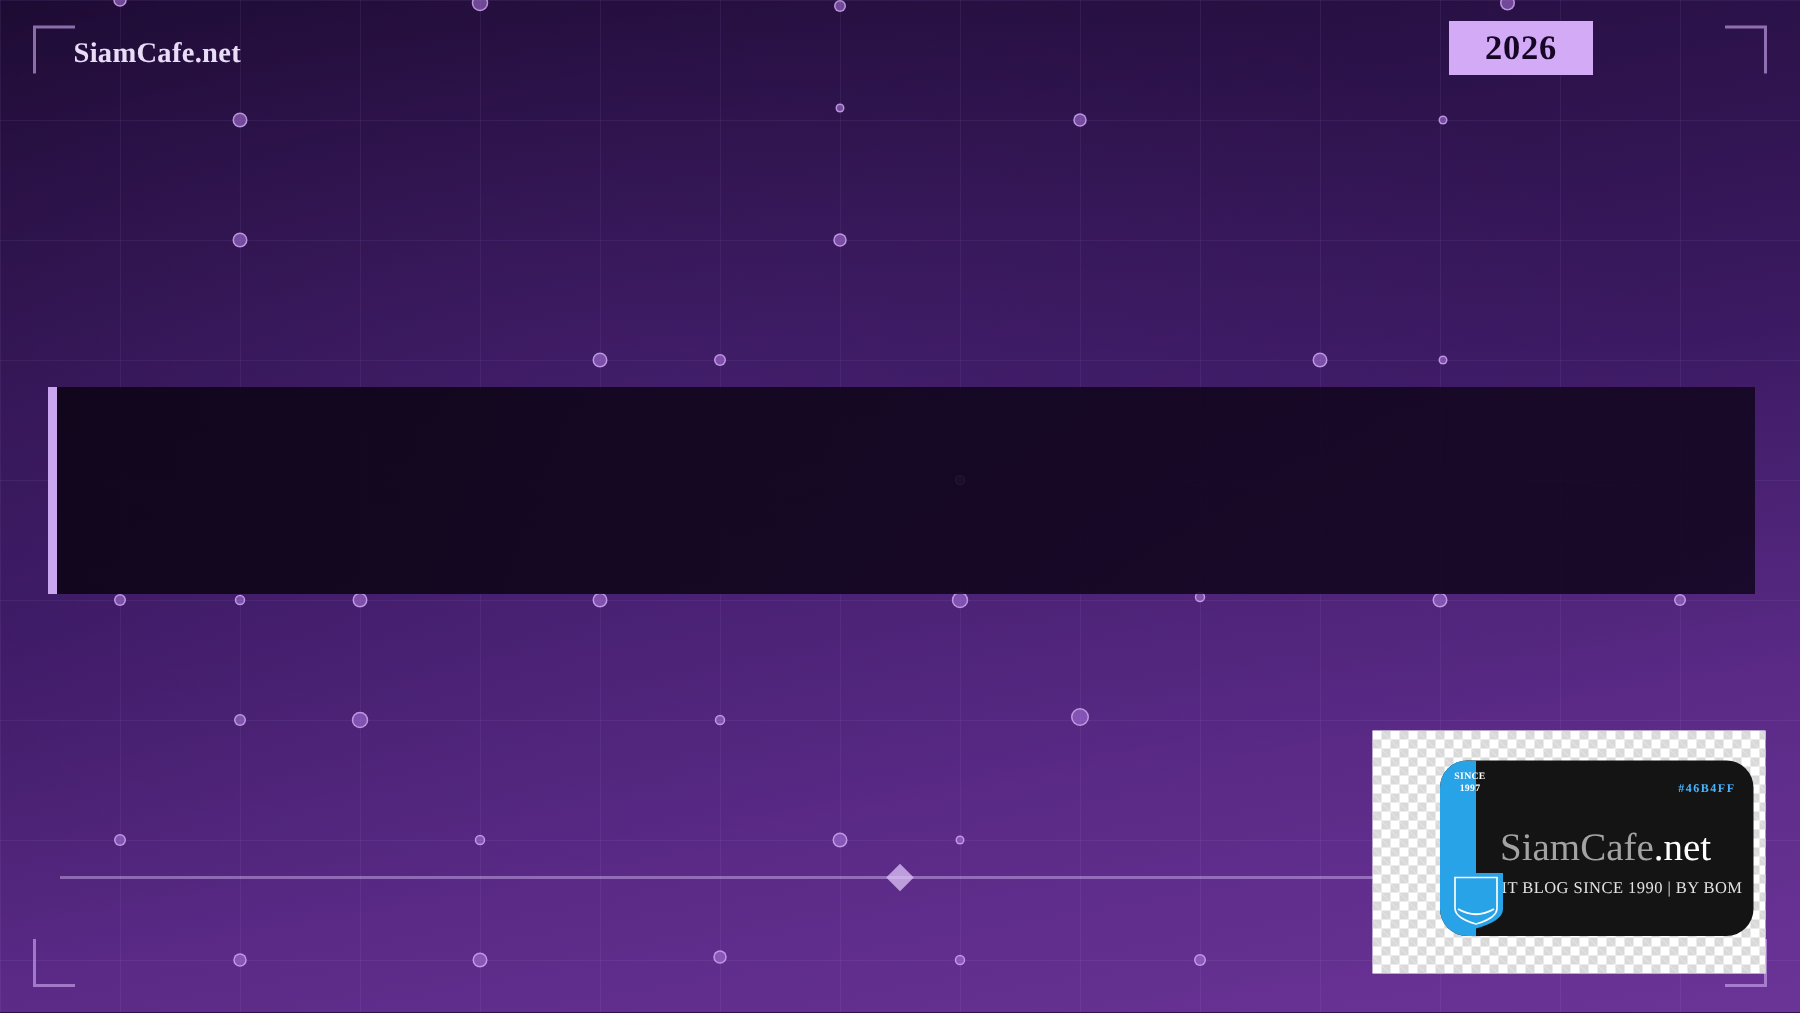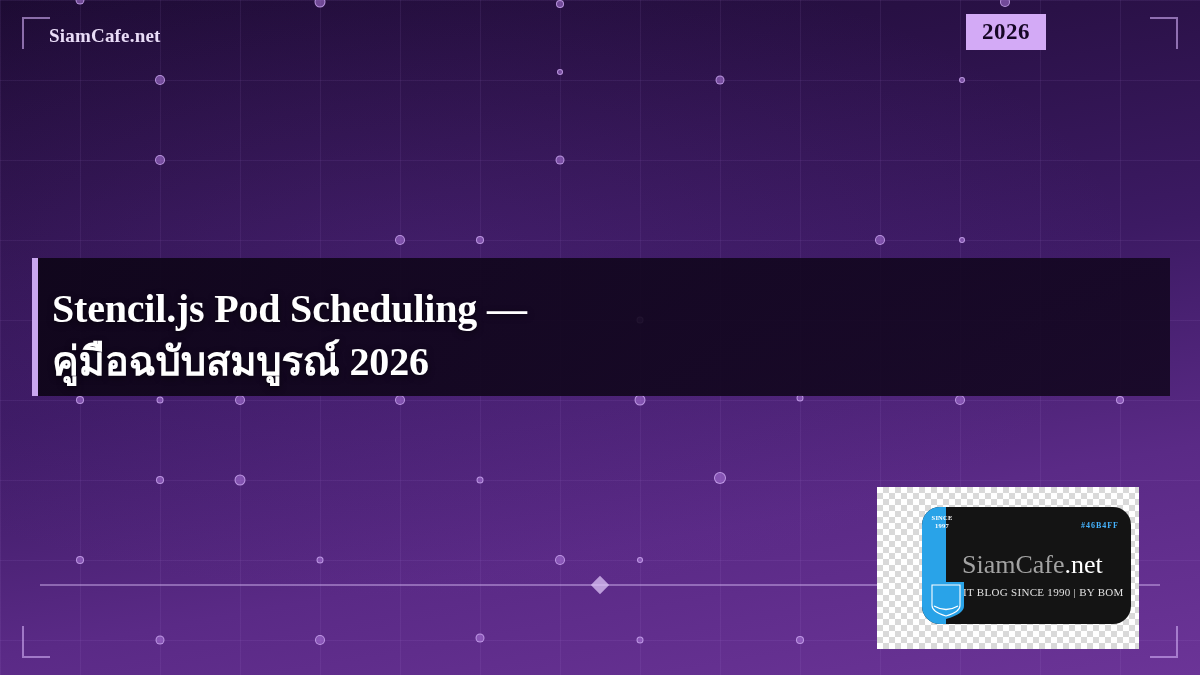--- a/index.html
+++ b/index.html
@@ -68,21 +68,21 @@
     font-size: 19px;
     font-weight: bold;
     color: #e9dcf7;
     letter-spacing: 0.2px;
     white-space: nowrap;
   }
   .year-badge {
     position: absolute;
     left: 966px;
     top: 14px;
-    width: 80px;
+    width: 96px;
     height: 36px;
     background: #d3aaf6;
     color: #160726;
     font-size: 23px;
     font-weight: bold;
     display: flex;
     align-items: center;
     justify-content: center;
     letter-spacing: 0.5px;
   }
@@ -142,21 +142,21 @@
     top: 615px;
     font-size: 19px;
     color: #d3b8f2;
     letter-spacing: 0.2px;
     white-space: nowrap;
   }
 
   
   .logo-card {
     position: absolute;
-    left: 877px;
+    left: 915px;
     top: 487px;
     width: 262px;
     height: 162px;
     background-color: #ffffff;
     background-image:
       linear-gradient(45deg, #d9d9d9 25%, transparent 25%, transparent 75%, #d9d9d9 75%),
       linear-gradient(45deg, #d9d9d9 25%, transparent 25%, transparent 75%, #d9d9d9 75%);
     background-size: 12px 12px;
     background-position: 0 0, 6px 6px;
     overflow: hidden;
@@ -276,22 +276,20 @@
   <div class="bracket tl"></div>
   <div class="bracket tr"></div>
   <div class="bracket bl"></div>
   <div class="bracket br"></div>
 
   <div class="site-logo">SiamCafe.net</div>
   <div class="year-badge">2026</div>
 
   <div class="title-band"></div>
   <div class="title-accent"></div>
-  <div class="title-text">Stencil.js Pod Scheduling —
-คู่มือฉบับสมบูรณ์ 2026</div>
 
   <div class="divider"></div>
   <div class="divider-diamond"></div>
 
   <div class="logo-card">
     <div class="logo-inner">
       <div class="logo-bluebar"></div>
       <div class="logo-hex">#46B4FF</div>
       <div class="logo-wordmark">
         <span class="c1">SiamCafe</span><span class="c2">.net</span>

